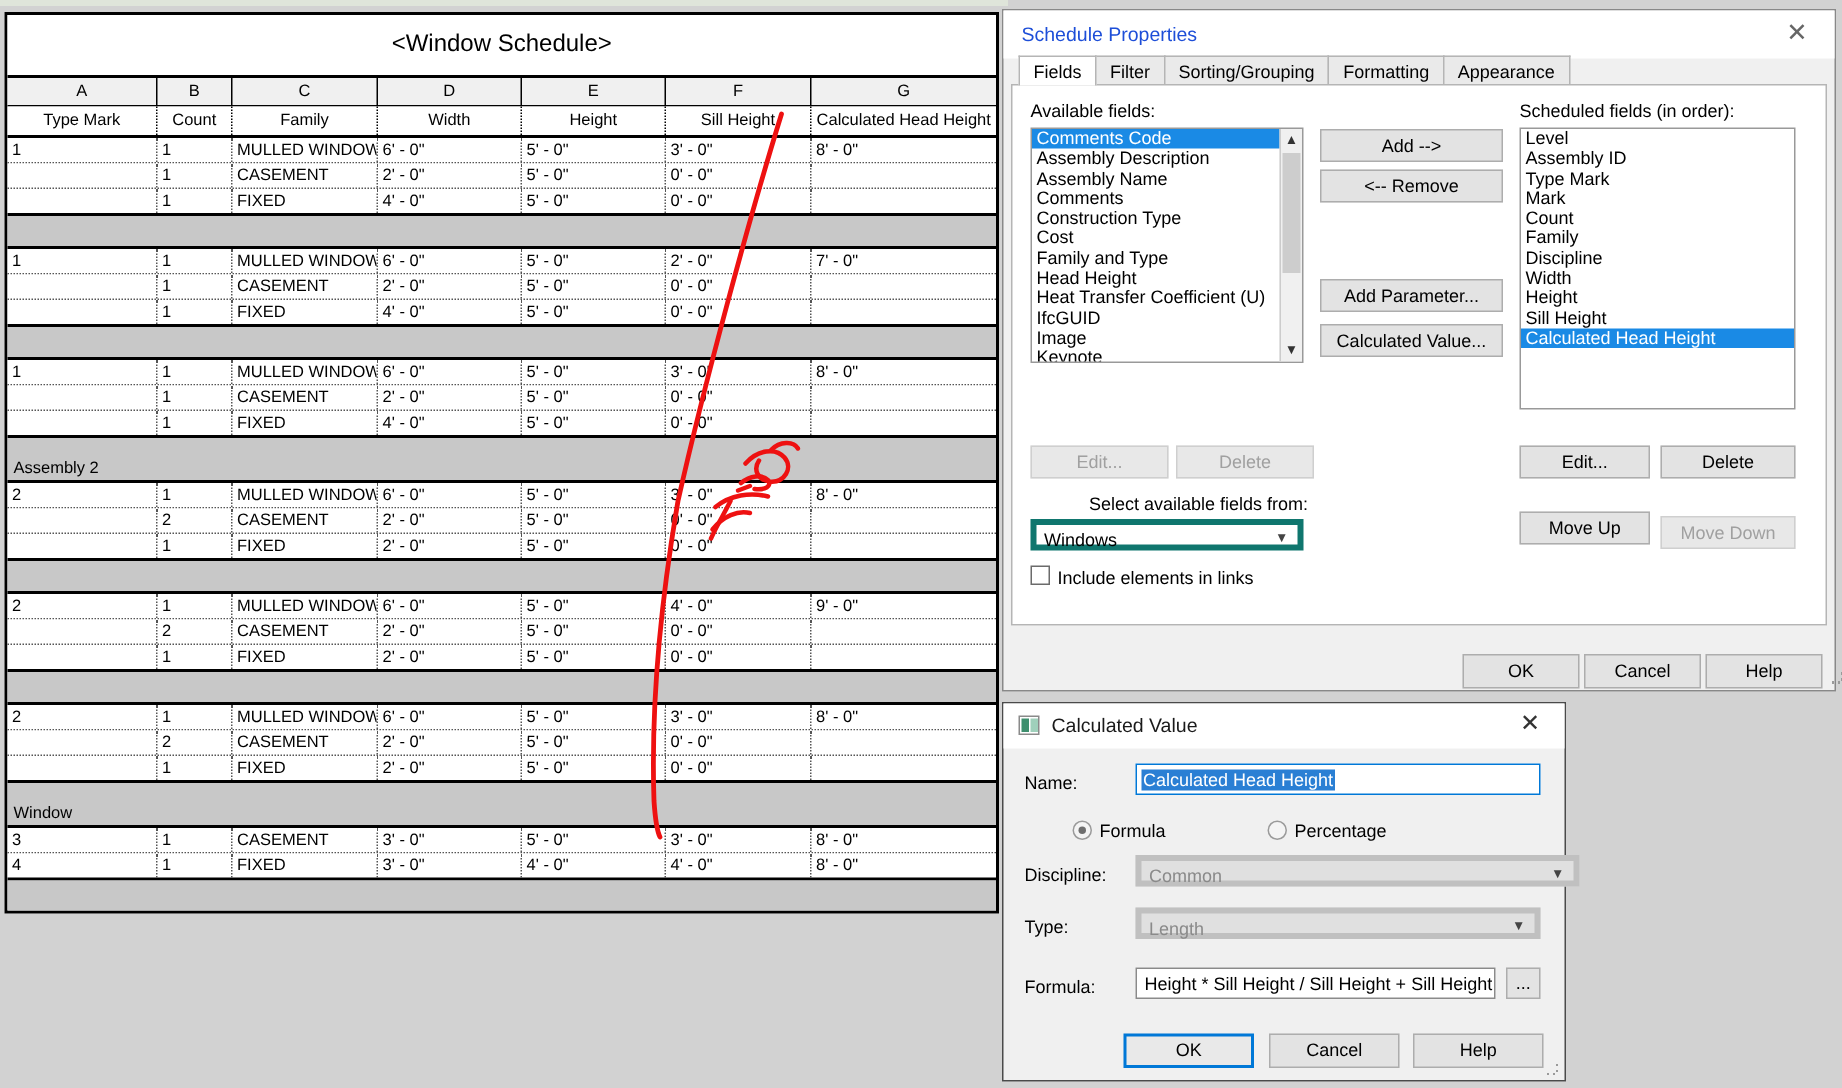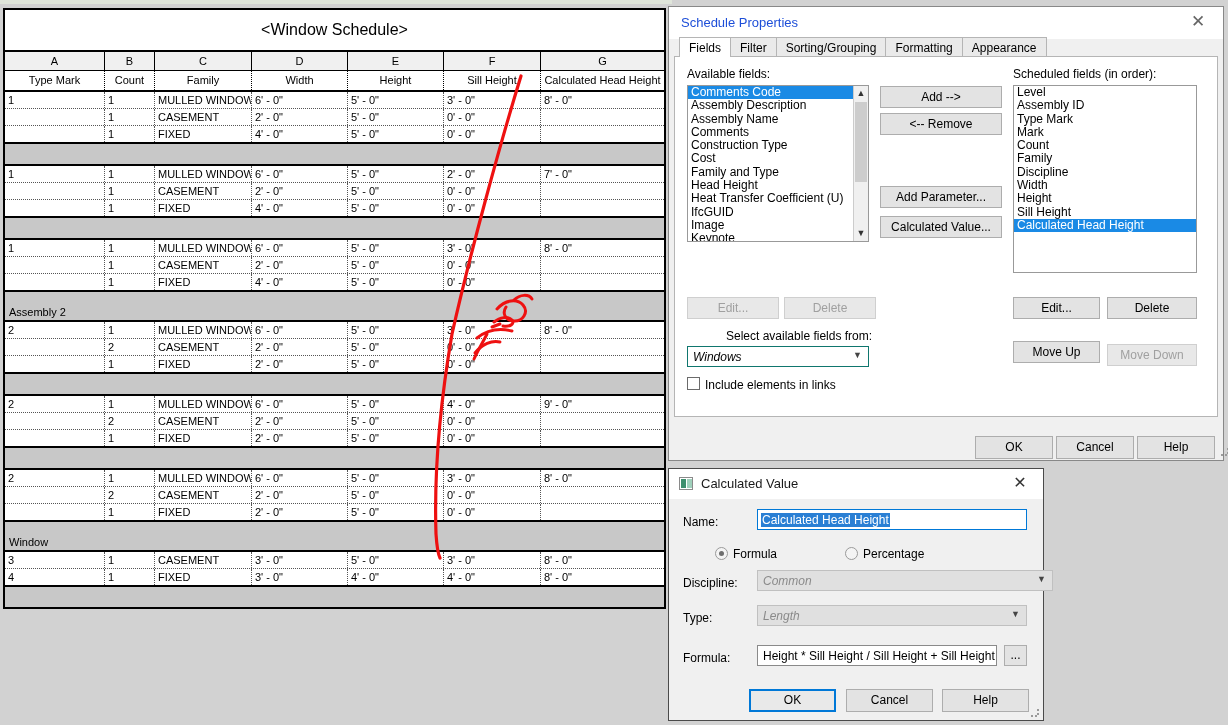--- a/index.html
+++ b/index.html
@@ -123,23 +123,22 @@
 
   .btn{
     position:absolute;background:#e3e3e3;border:1px solid #adadad;
     font-size:12px;text-align:center;box-sizing:border-box;cursor:pointer;
     color:#000;
   }
   .btn.disabled{color:#a0a0a0;background:#e8e8e8;border-color:#cfcfcf;cursor:default;}
   .btn.focus{border:2px solid #0078d7;}
 
   .combo{
-    position:absolute;background:#fff;border:1px solid #0f766e;box-sizing:border-box;
+    position:absolute;background:#fff;border:4px solid #0f766e;box-sizing:border-box;
     font-size:12px;
-    font-style:italic;
   }
   .combo .val{position:absolute;left:5px;top:3px;}
   .combo .arw{position:absolute;right:6px;top:3px;font-size:9px;color:#444;}
   .combo.disabled{background:#e0e0e0;border-color:#c0c0c0;color:#8a8a8a;}
 
   .chk{position:absolute;width:13px;height:13px;background:#fff;border:1px solid #6b6b6b;box-sizing:border-box;}
 
   
   #calculated-value{
     position:absolute;left:668px;top:468px;width:376px;height:253px;

